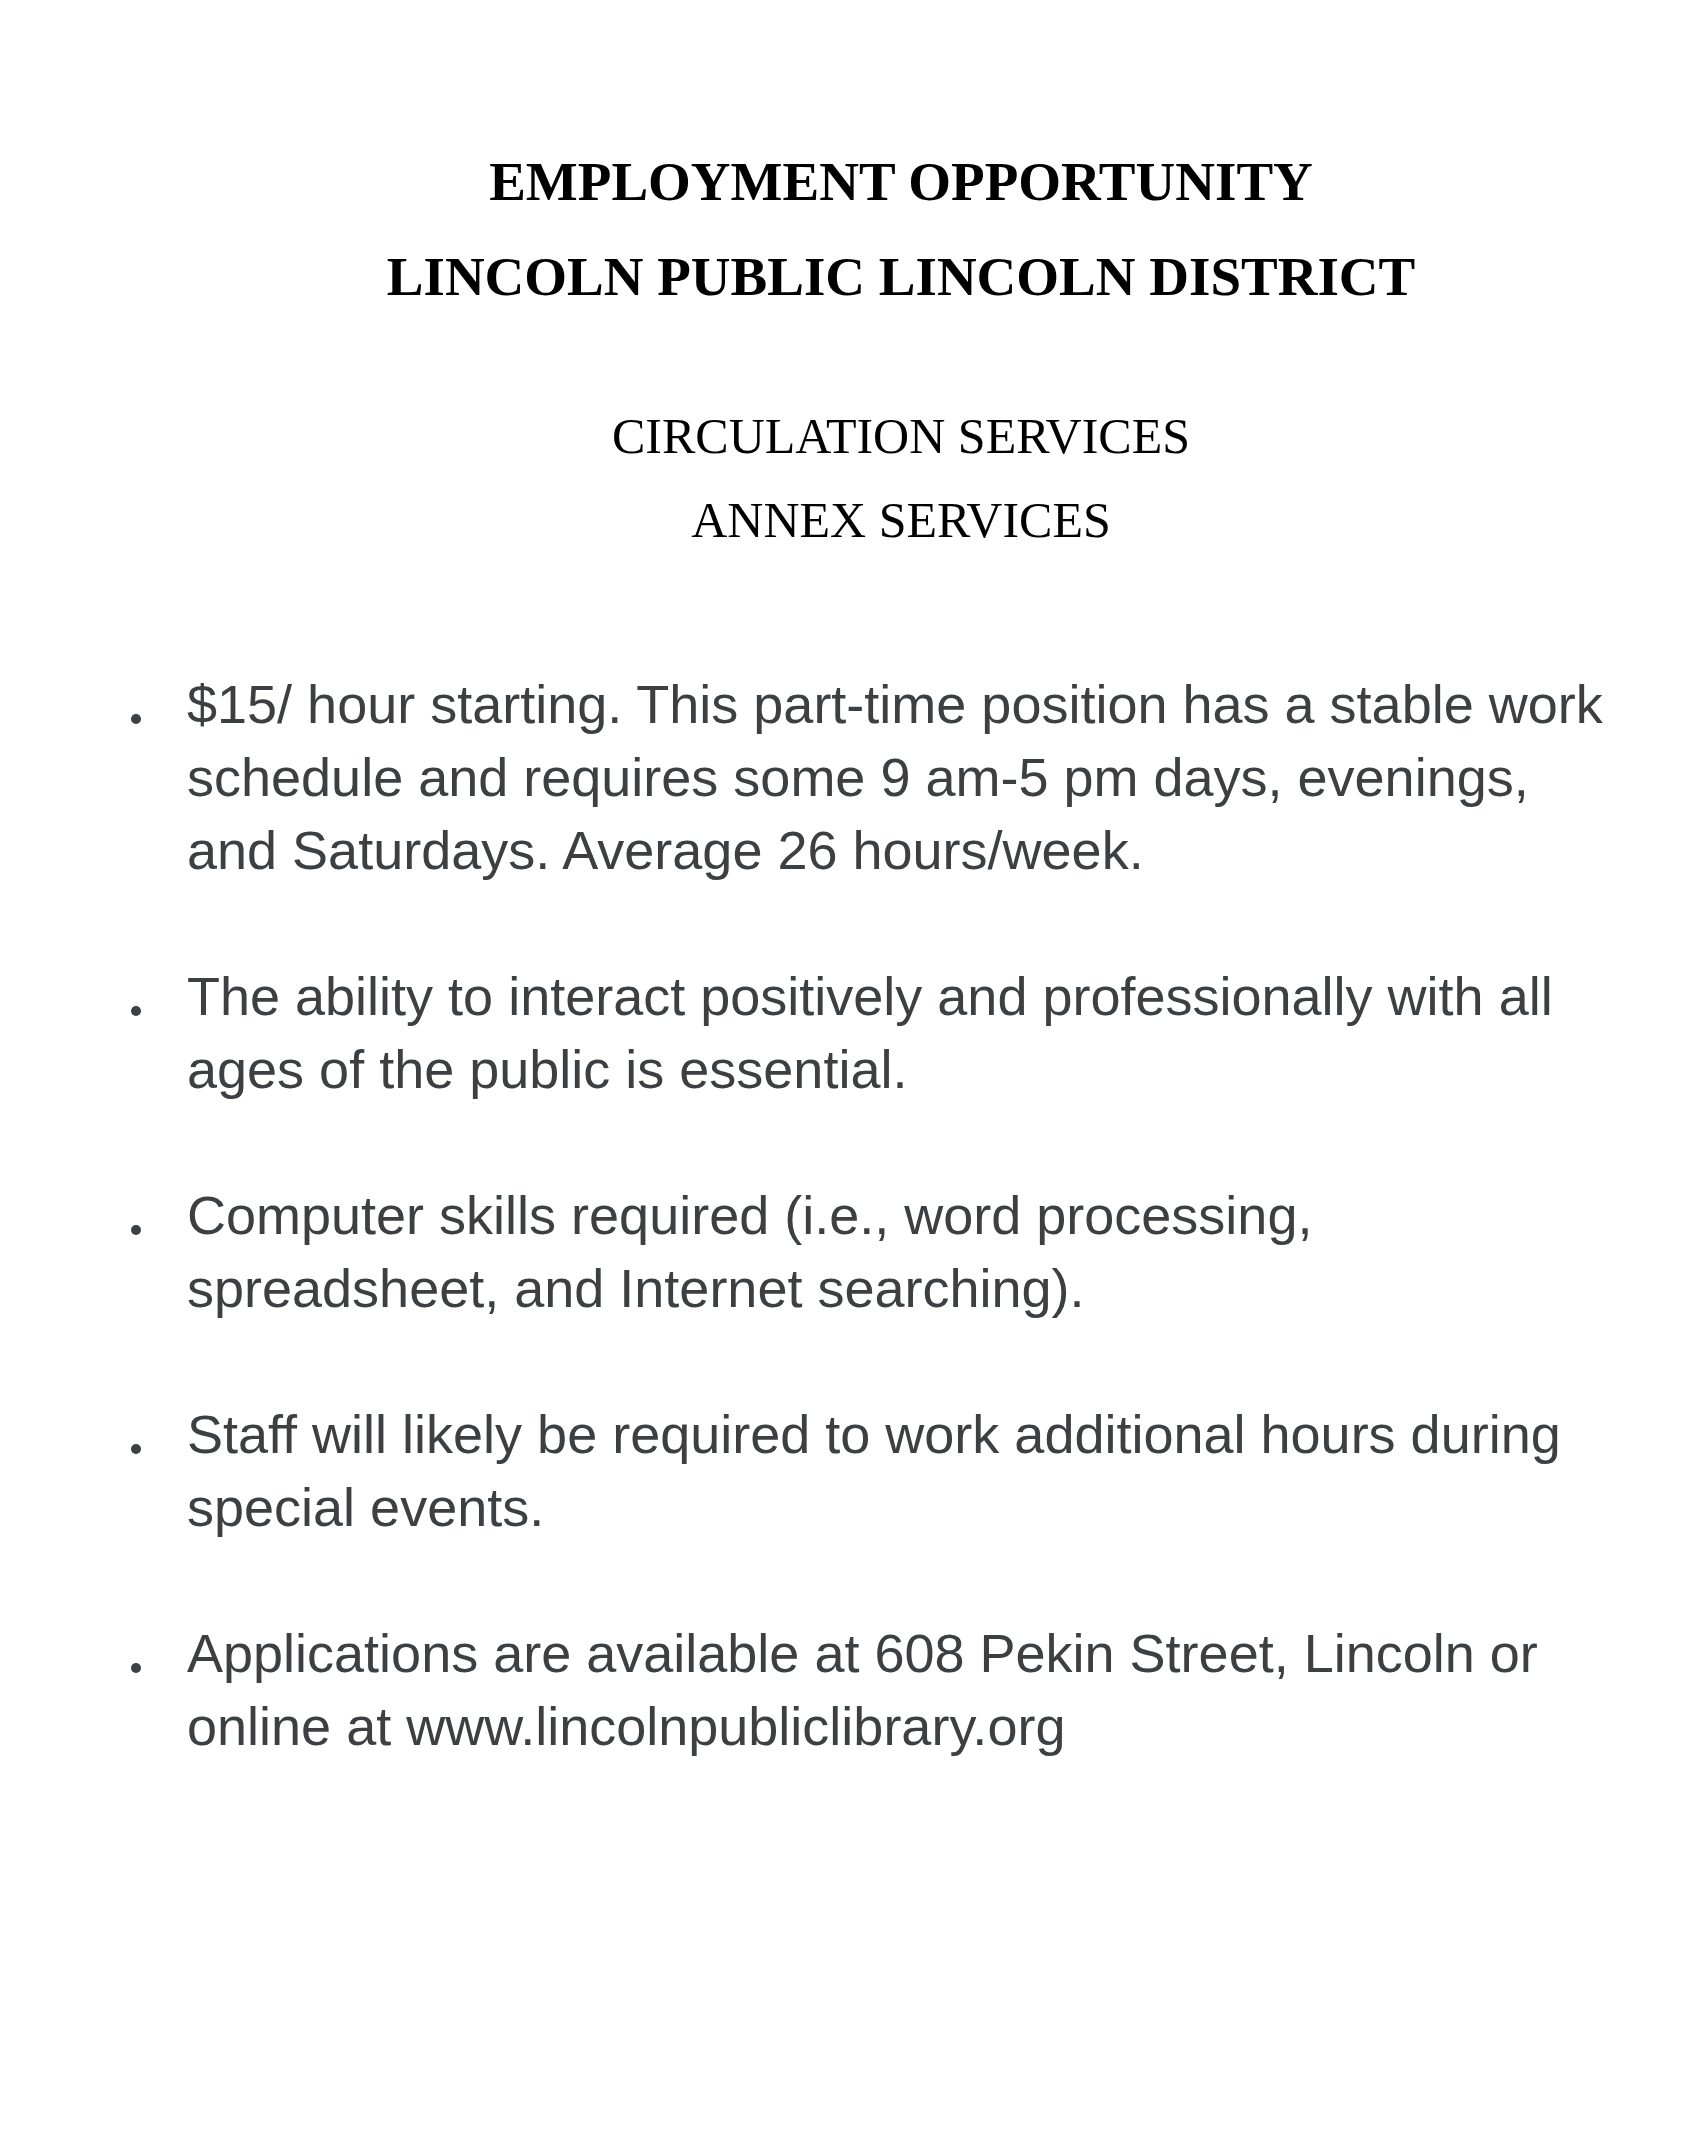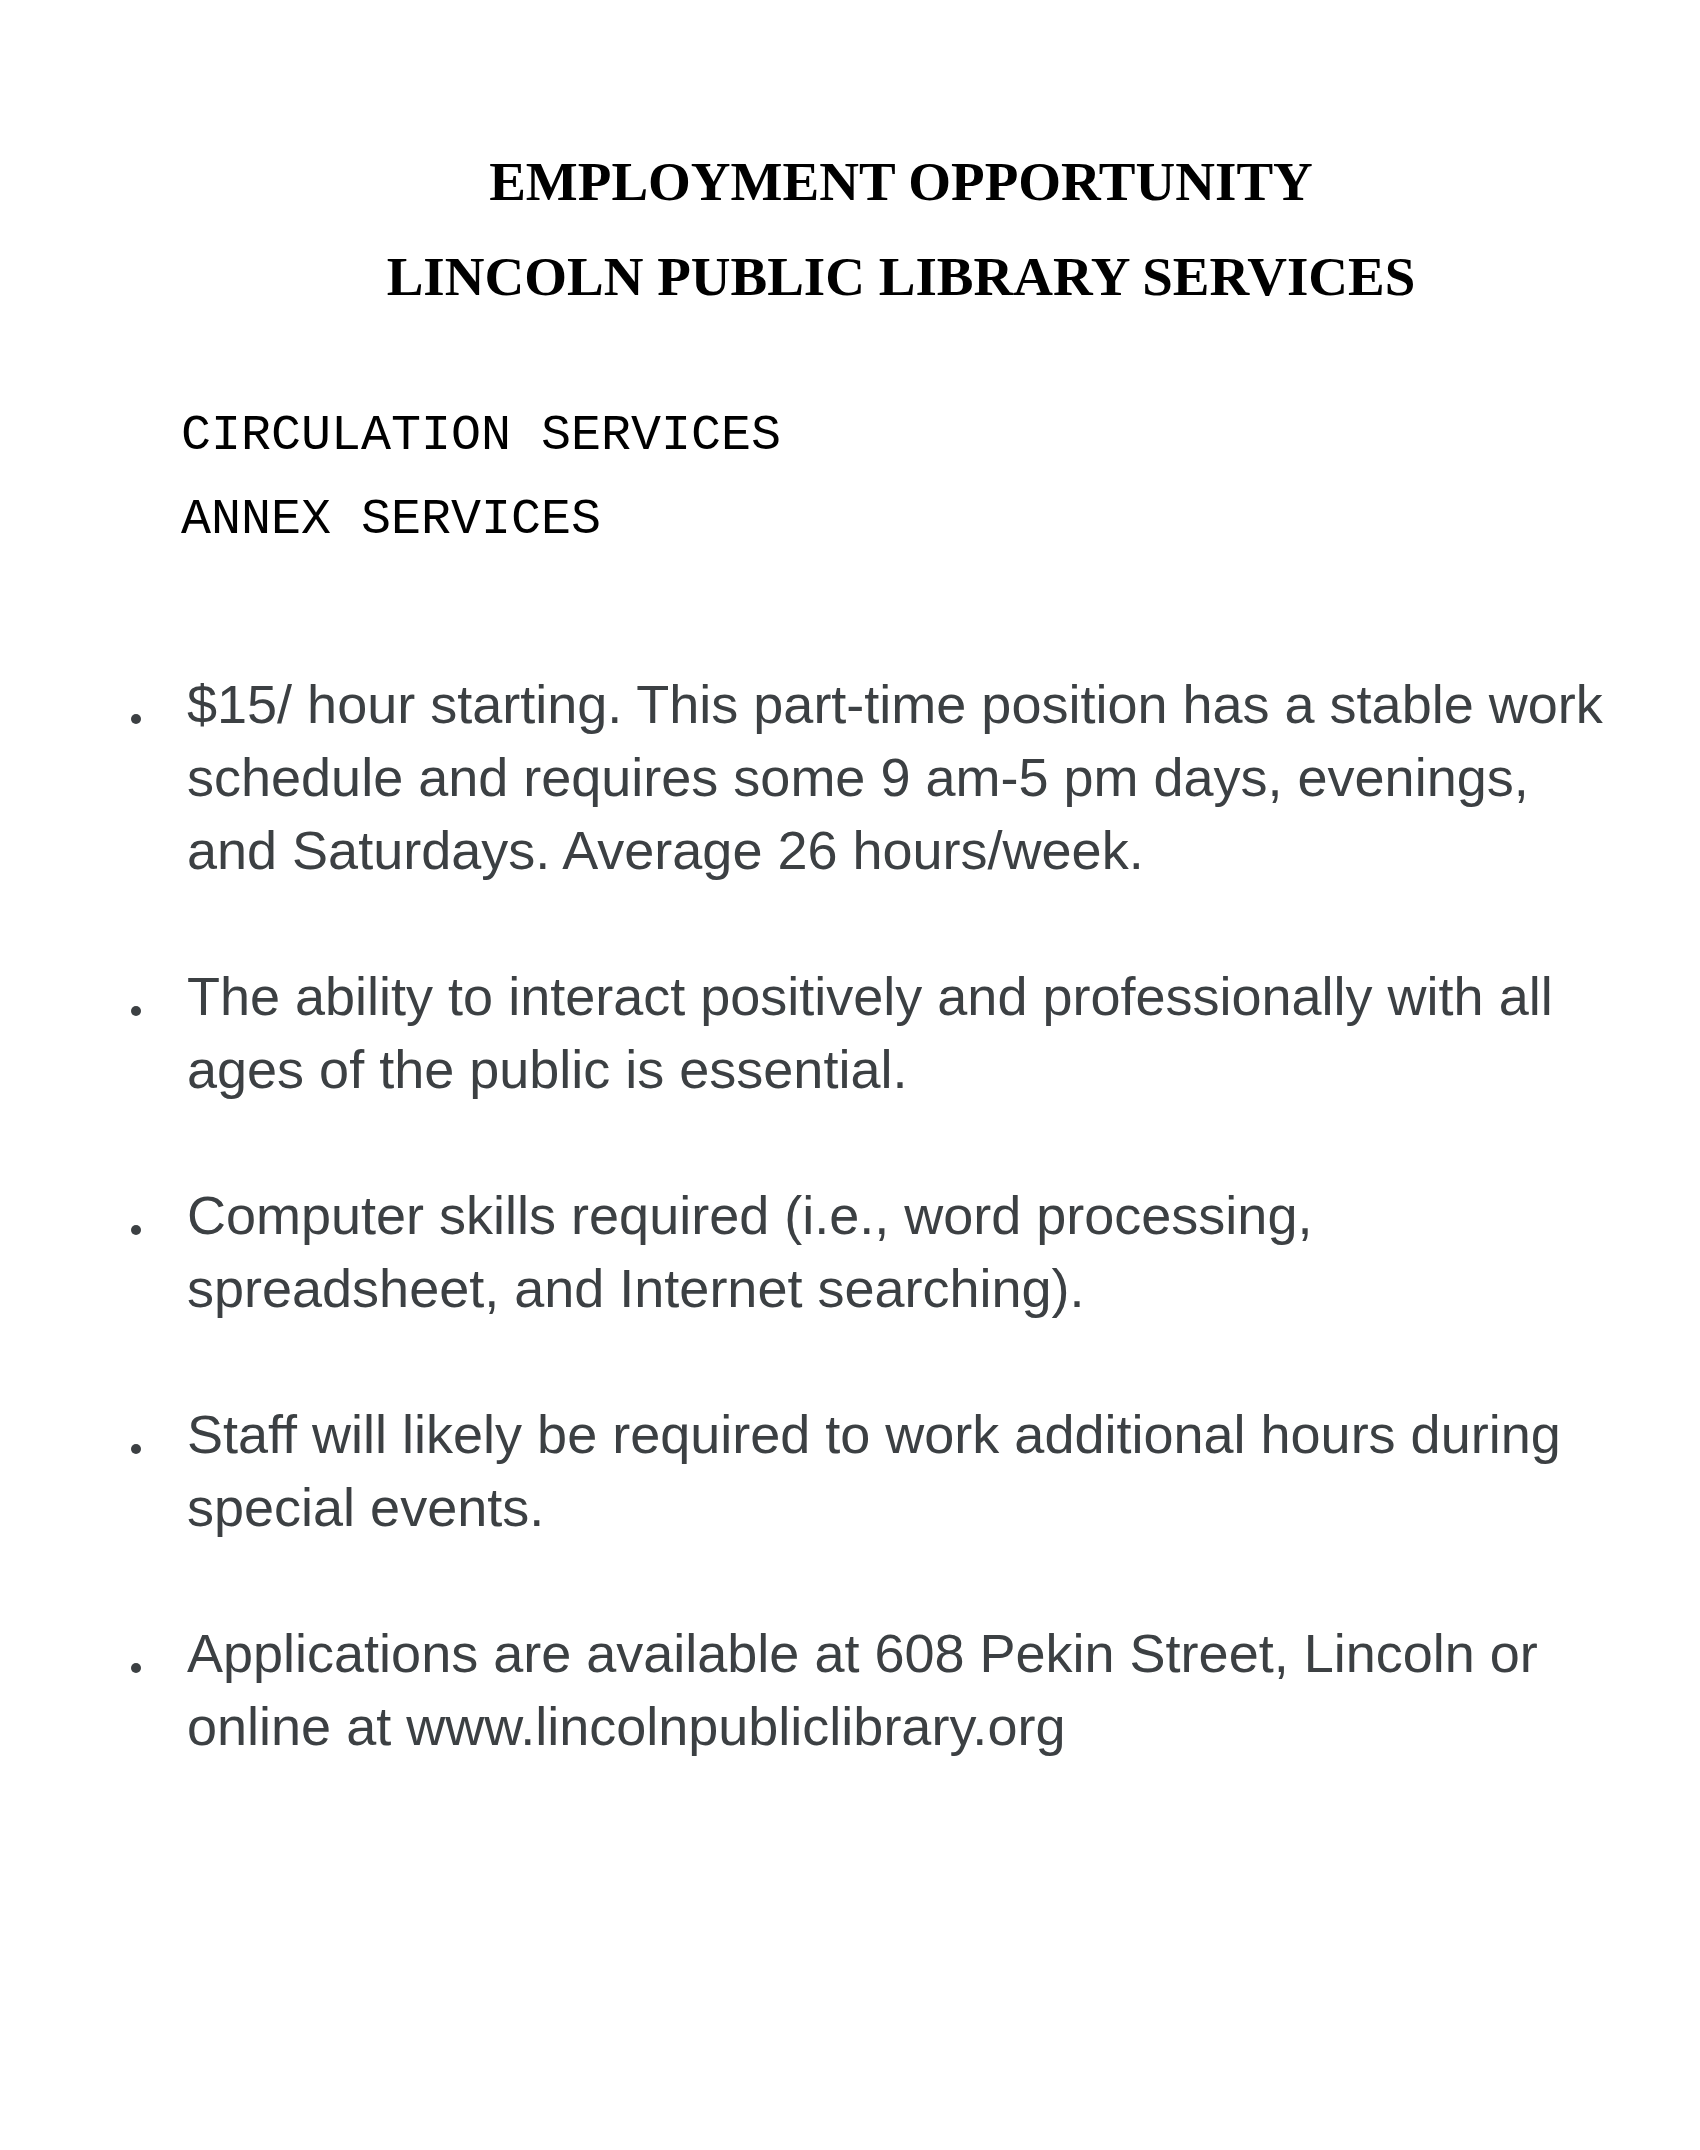--- a/index.html
+++ b/index.html
@@ -26,22 +26,22 @@
     text-align: center;
     font-family: "Liberation Serif", "DejaVu Serif", serif;
     font-weight: bold;
     font-size: 55px;
     line-height: 95px;
     color: #000000;
   }
 
   .subtitles {
     margin: 70px 0 0 0;
-    text-align: left;
-    font-family: Liberation Mono, monospace;
+    text-align: center;
+    font-family: Liberation Serif, serif;
     font-weight: normal;
     font-size: 50px;
     line-height: 84px;
     color: #000000;
   }
 
   ul.bullets {
     margin: 106px 0 0 0;
     padding: 0;
     list-style: none;
@@ -73,21 +73,21 @@
   }
 </style>
 </head>
 <body>
 
 <div class="page">
   <div class="content">
 
     <div class="titles">
       <div>EMPLOYMENT OPPORTUNITY</div>
-      <div>LINCOLN PUBLIC LIBRARY SERVICES</div>
+      <div>LINCOLN PUBLIC LINCOLN DISTRICT</div>
     </div>
 
     <div class="subtitles">
       <div>CIRCULATION SERVICES</div>
       <div>ANNEX SERVICES</div>
     </div>
 
     <ul class="bullets">
       <li>
         <span class="dot"></span>

